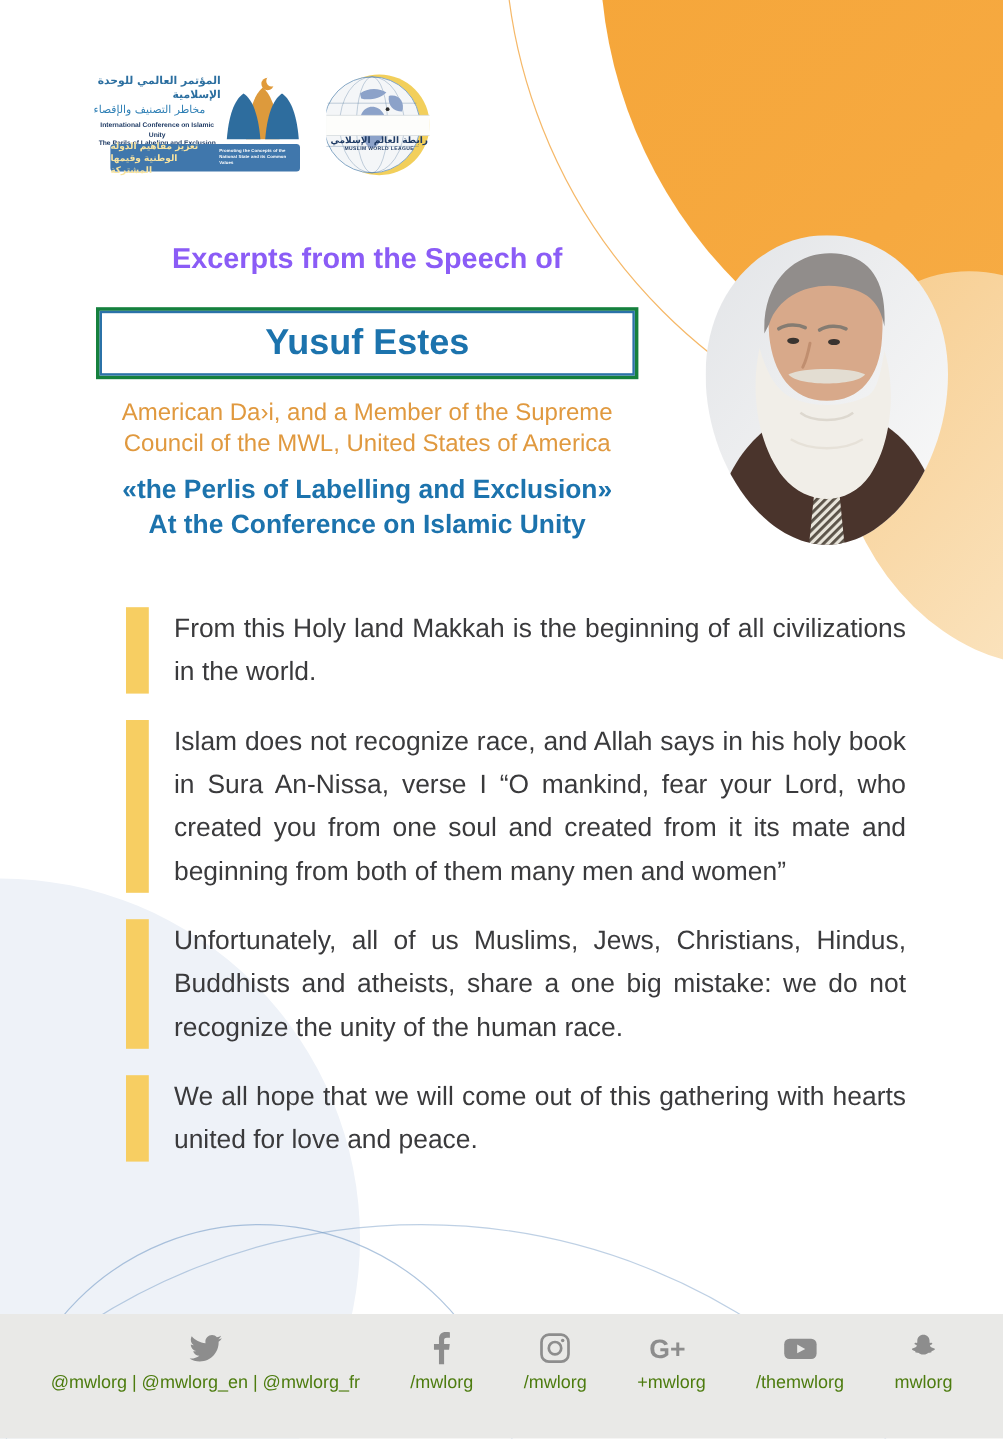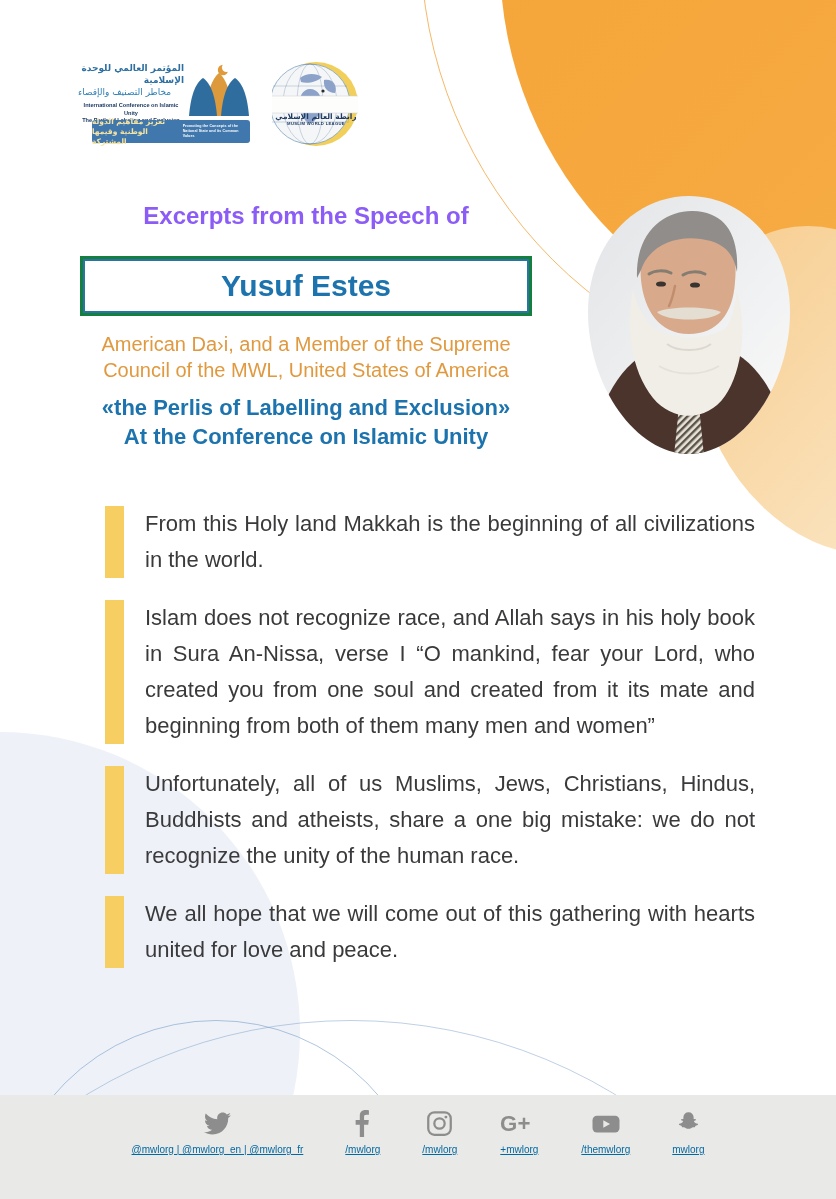--- a/index.html
+++ b/index.html
@@ -51,21 +51,21 @@
   
   .quotes{position:absolute;left:105px;top:486px;width:652px;z-index:5;margin-top:20px;}
   .quote{display:flex;align-items:stretch;margin-bottom:22px;}
   .quote-bar{flex:none;width:19px;background:#F7CE62;margin-right:21px;}
   .quote-text{width:610px;text-align:justify;color:#3A3A3C;font-size:22px;line-height:36px;}
   
   .footer{position:absolute;left:0;bottom:0;width:836px;height:104px;background:#E9E9E7;z-index:8;
     display:flex;justify-content:center;align-items:flex-start;gap:42px;padding-top:15px;box-sizing:border-box;}
   .social-item{display:flex;flex-direction:column;align-items:center;}
   .social-item svg{display:block;}
-  .handle{margin-top:7px;font-size:10px;color:#0369a1;white-space:nowrap;text-decoration:underline;}
+  .handle{margin-top:7px;font-size:15px;color:#4d7c0f;white-space:nowrap;}
 </style>
 </head>
 <body>
 
 <div class="poster">
 
   <div class="arc-outline"></div>
   <div class="blob-main"></div>
   <div class="petal-light"></div>
   <div class="blob-gray"></div>

